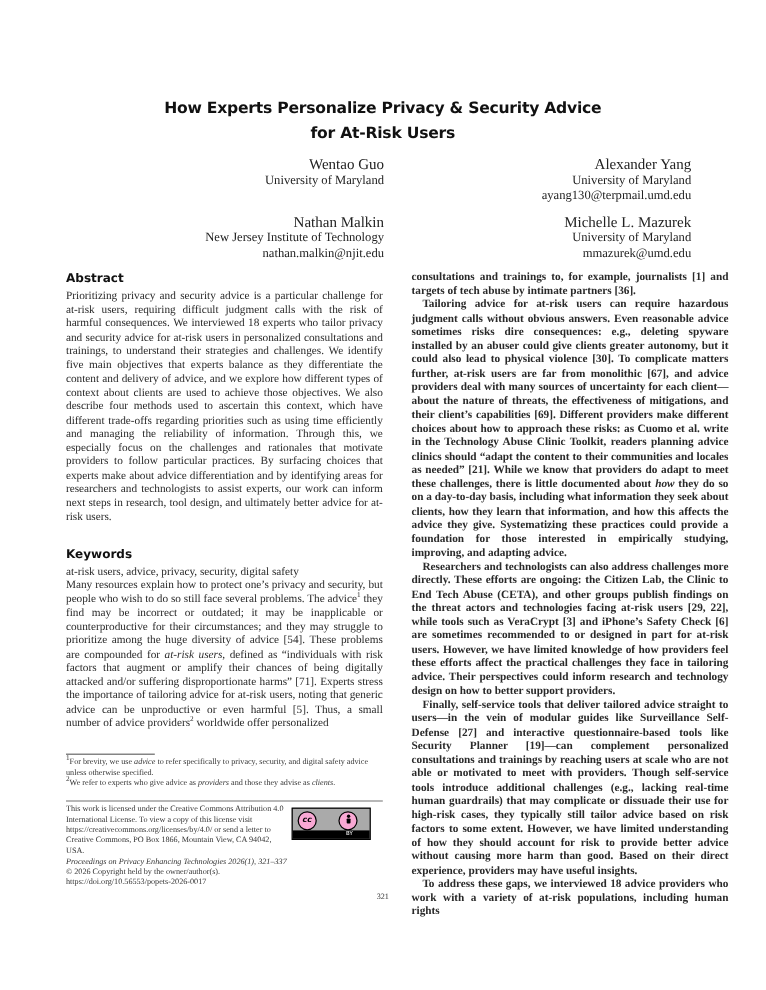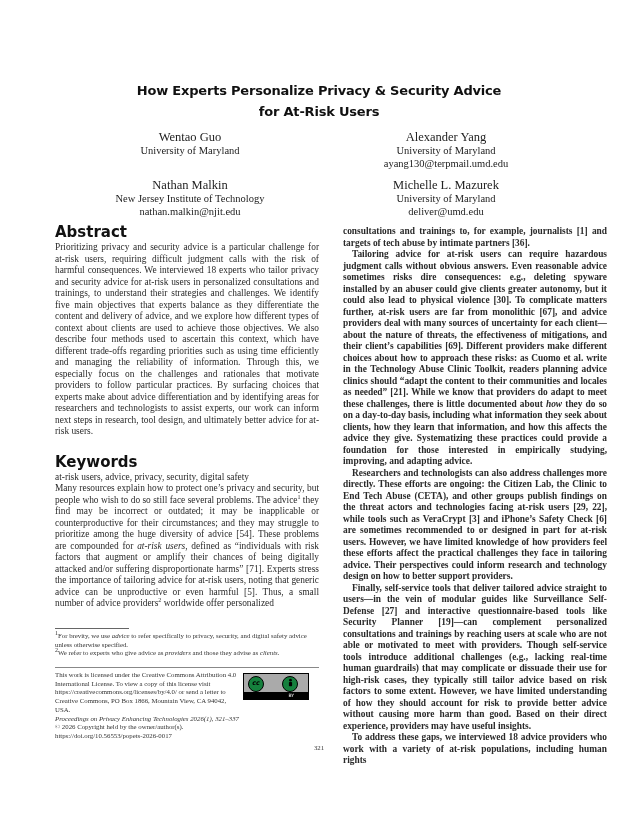--- a/index.html
+++ b/index.html
@@ -1,39 +1,39 @@
 <!DOCTYPE html>
 <html><head>
   <meta charset="utf-8">
   <style>
     html, body { margin: 0; padding: 0; background: #ffffff; }
     body { width: 638px; height: 825px; position: relative; overflow: hidden;
            font-family: "Liberation Serif", "DejaVu Serif", serif; color: #222; }
     .title { position: absolute; left: 0; width: 638px; top: 80px; text-align: center;
              font-family: "DejaVu Sans", "Liberation Sans", sans-serif; font-weight: bold;
              font-size: 13px; line-height: 21px; color: #111; letter-spacing: -0.2px; }
-    .author { position: absolute; text-align: center; width: 260px; font-size: 10.5px; line-height: 12.5px; color: #222; }
+    .author { position: absolute; text-align: right; width: 260px; font-size: 10.5px; line-height: 12.5px; color: #222; }
     .author .name { font-size: 12.5px; line-height: 15px; }
     .col { position: absolute; width: 264px; font-size: 9.4px; line-height: 11.5px; text-align: justify; color: #2a2a2a; }
     .col p { margin: 0; }
     .col p.indent { text-indent: 9px; }
-    .heading { font-family: "DejaVu Sans", "Liberation Sans", sans-serif; font-weight: bold; font-size: 15px;
+    .heading { font-family: "DejaVu Sans", "Liberation Sans", sans-serif; font-weight: bold; font-size: 10px;
                color: #111; margin: 0 0 3px 0; line-height: 13px; }
     .heading .num { display: inline-block; width: 16px; }
     sup { font-size: 6px; line-height: 0; vertical-align: super; }
     .footnotes { position: absolute; left: 55px; top: 632px; width: 264px; font-size: 6.8px; line-height: 8.6px; color: #333; }
     .fn-rule { position: absolute; left: 55px; top: 628px; width: 74px; height: 0; border-top: 0.6px solid #666; }
     .lic-rule { position: absolute; left: 55px; top: 667px; width: 264px; height: 0; border-top: 0.6px solid #888; }
     .license { position: absolute; left: 55px; top: 671px; width: 264px; font-size: 6.8px; line-height: 8.7px; color: #333; }
     .license .wrap { width: 188px; }
     .cc { position: absolute; left: 243px; top: 673px; width: 66px; height: 27px; background: #aaa;
           border: 1px solid #000; box-sizing: border-box; }
     .cc .bar { position: absolute; left: 0; bottom: 0; width: 100%; height: 7px; background: #000; color: #fff;
                font-family: "DejaVu Sans", sans-serif; font-size: 4.5px; line-height: 7px; text-align: right; padding-right: 14px; box-sizing: border-box; }
-    .cc .circ { position: absolute; top: 2px; width: 16px; height: 16px; border-radius: 50%; background: #15803d;
+    .cc .circ { position: absolute; top: 2px; width: 16px; height: 16px; border-radius: 50%; background: #f9a8d4;
                 border: 1.5px solid #000; box-sizing: border-box; font-family: "DejaVu Sans", sans-serif;
                 font-weight: bold; font-size: 6.5px; line-height: 13px; text-align: center; color: #000; font-style: italic; }
     .cc .c1 { left: 4px; }
     .cc .c2 { left: 38px; }
     .pagenum { position: absolute; left: 0; width: 638px; top: 744px; text-align: center; font-size: 6.8px; color: #333; }
     em { font-style: italic; }
   </style>
 </head>
 <body>
 
@@ -52,21 +52,21 @@
   <div>ayang130@terpmail.umd.edu</div>
 </div>
 <div class="author" style="left:60px; top:178px;">
   <div class="name">Nathan Malkin</div>
   <div>New Jersey Institute of Technology</div>
   <div>nathan.malkin@njit.edu</div>
 </div>
 <div class="author" style="left:316px; top:178px;">
   <div class="name">Michelle L. Mazurek</div>
   <div>University of Maryland</div>
-  <div>deliver@umd.edu</div>
+  <div>mmazurek@umd.edu</div>
 </div>
 
 <div class="col" style="left:55px; top:226px;">
   <div class="heading">Abstract</div>
   <p>Prioritizing privacy and security advice is a particular challenge for at-risk users, requiring difficult judgment calls with the risk of harmful consequences. We interviewed 18 experts who tailor privacy and security advice for at-risk users in personalized consultations and trainings, to understand their strategies and challenges. We identify five main objectives that experts balance as they differentiate the content and delivery of advice, and we explore how different types of context about clients are used to achieve those objectives. We also describe four methods used to ascertain this context, which have different trade-offs regarding priorities such as using time efficiently and managing the reliability of information. Through this, we especially focus on the challenges and rationales that motivate providers to follow particular practices. By surfacing choices that experts make about advice differentiation and by identifying areas for researchers and technologists to assist experts, our work can inform next steps in research, tool design, and ultimately better advice for at-risk users.</p>
 
   <div class="heading" style="margin-top:18px;">Keywords</div>
   <p>at-risk users, advice, privacy, security, digital safety</p>
 
   <p><span>Many resources explain how to protect one’s privacy and security, but people who wish to do so still face several problems. The advice</span><sup>1</sup><span> they find may be incorrect or outdated; it may be inapplicable or counterproductive for their circumstances; and they may struggle to prioritize among the huge diversity of advice [54]. These problems are compounded for </span><em>at-risk users</em><span>, defined as “individuals with risk factors that augment or amplify their chances of being digitally attacked and/or suffering disproportionate harms” [71]. Experts stress the importance of tailoring advice for at-risk users, noting that generic advice can be unproductive or even harmful [5]. Thus, a small number of advice providers</span><sup>2</sup><span> worldwide offer personalized</span></p>

